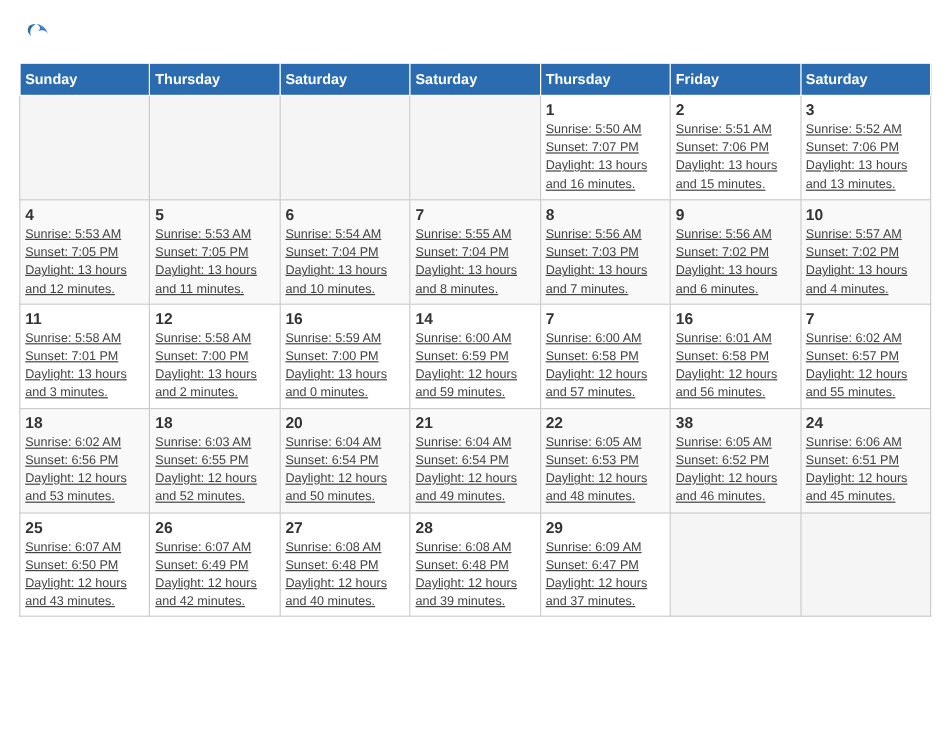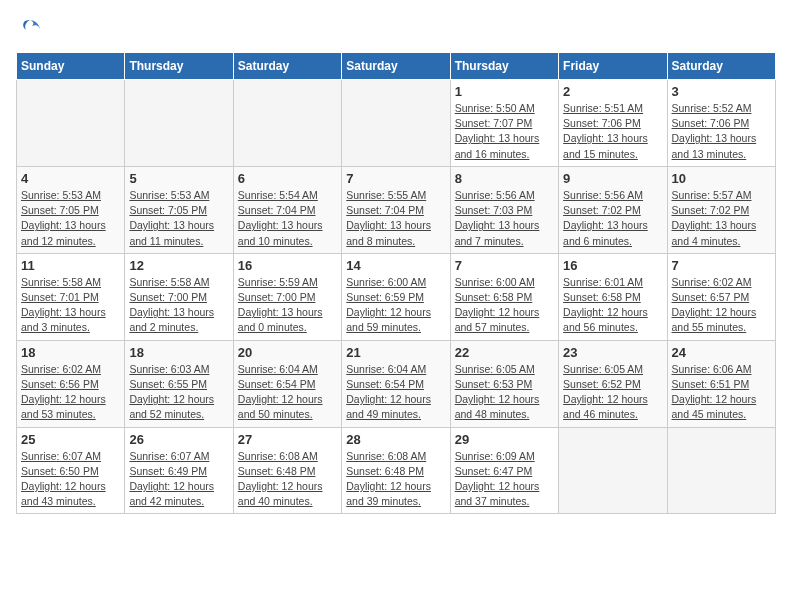--- a/index.html
+++ b/index.html
@@ -219,21 +219,21 @@
         </td>
         <td>
           <span class="day-number">21</span>
           <div class="day-info">Sunrise: 6:04 AM<br>Sunset: 6:54 PM<br>Daylight: 12 hours<br>and 49 minutes.</div>
         </td>
         <td>
           <span class="day-number">22</span>
           <div class="day-info">Sunrise: 6:05 AM<br>Sunset: 6:53 PM<br>Daylight: 12 hours<br>and 48 minutes.</div>
         </td>
         <td>
-          <span class="day-number">23</span>
+          <span class="day-number">38</span>
           <div class="day-info">Sunrise: 6:05 AM<br>Sunset: 6:52 PM<br>Daylight: 12 hours<br>and 46 minutes.</div>
         </td>
         <td>
           <span class="day-number">24</span>
           <div class="day-info">Sunrise: 6:06 AM<br>Sunset: 6:51 PM<br>Daylight: 12 hours<br>and 45 minutes.</div>
         </td>
       </tr>
       <tr>
         <td>
           <span class="day-number">25</span>

